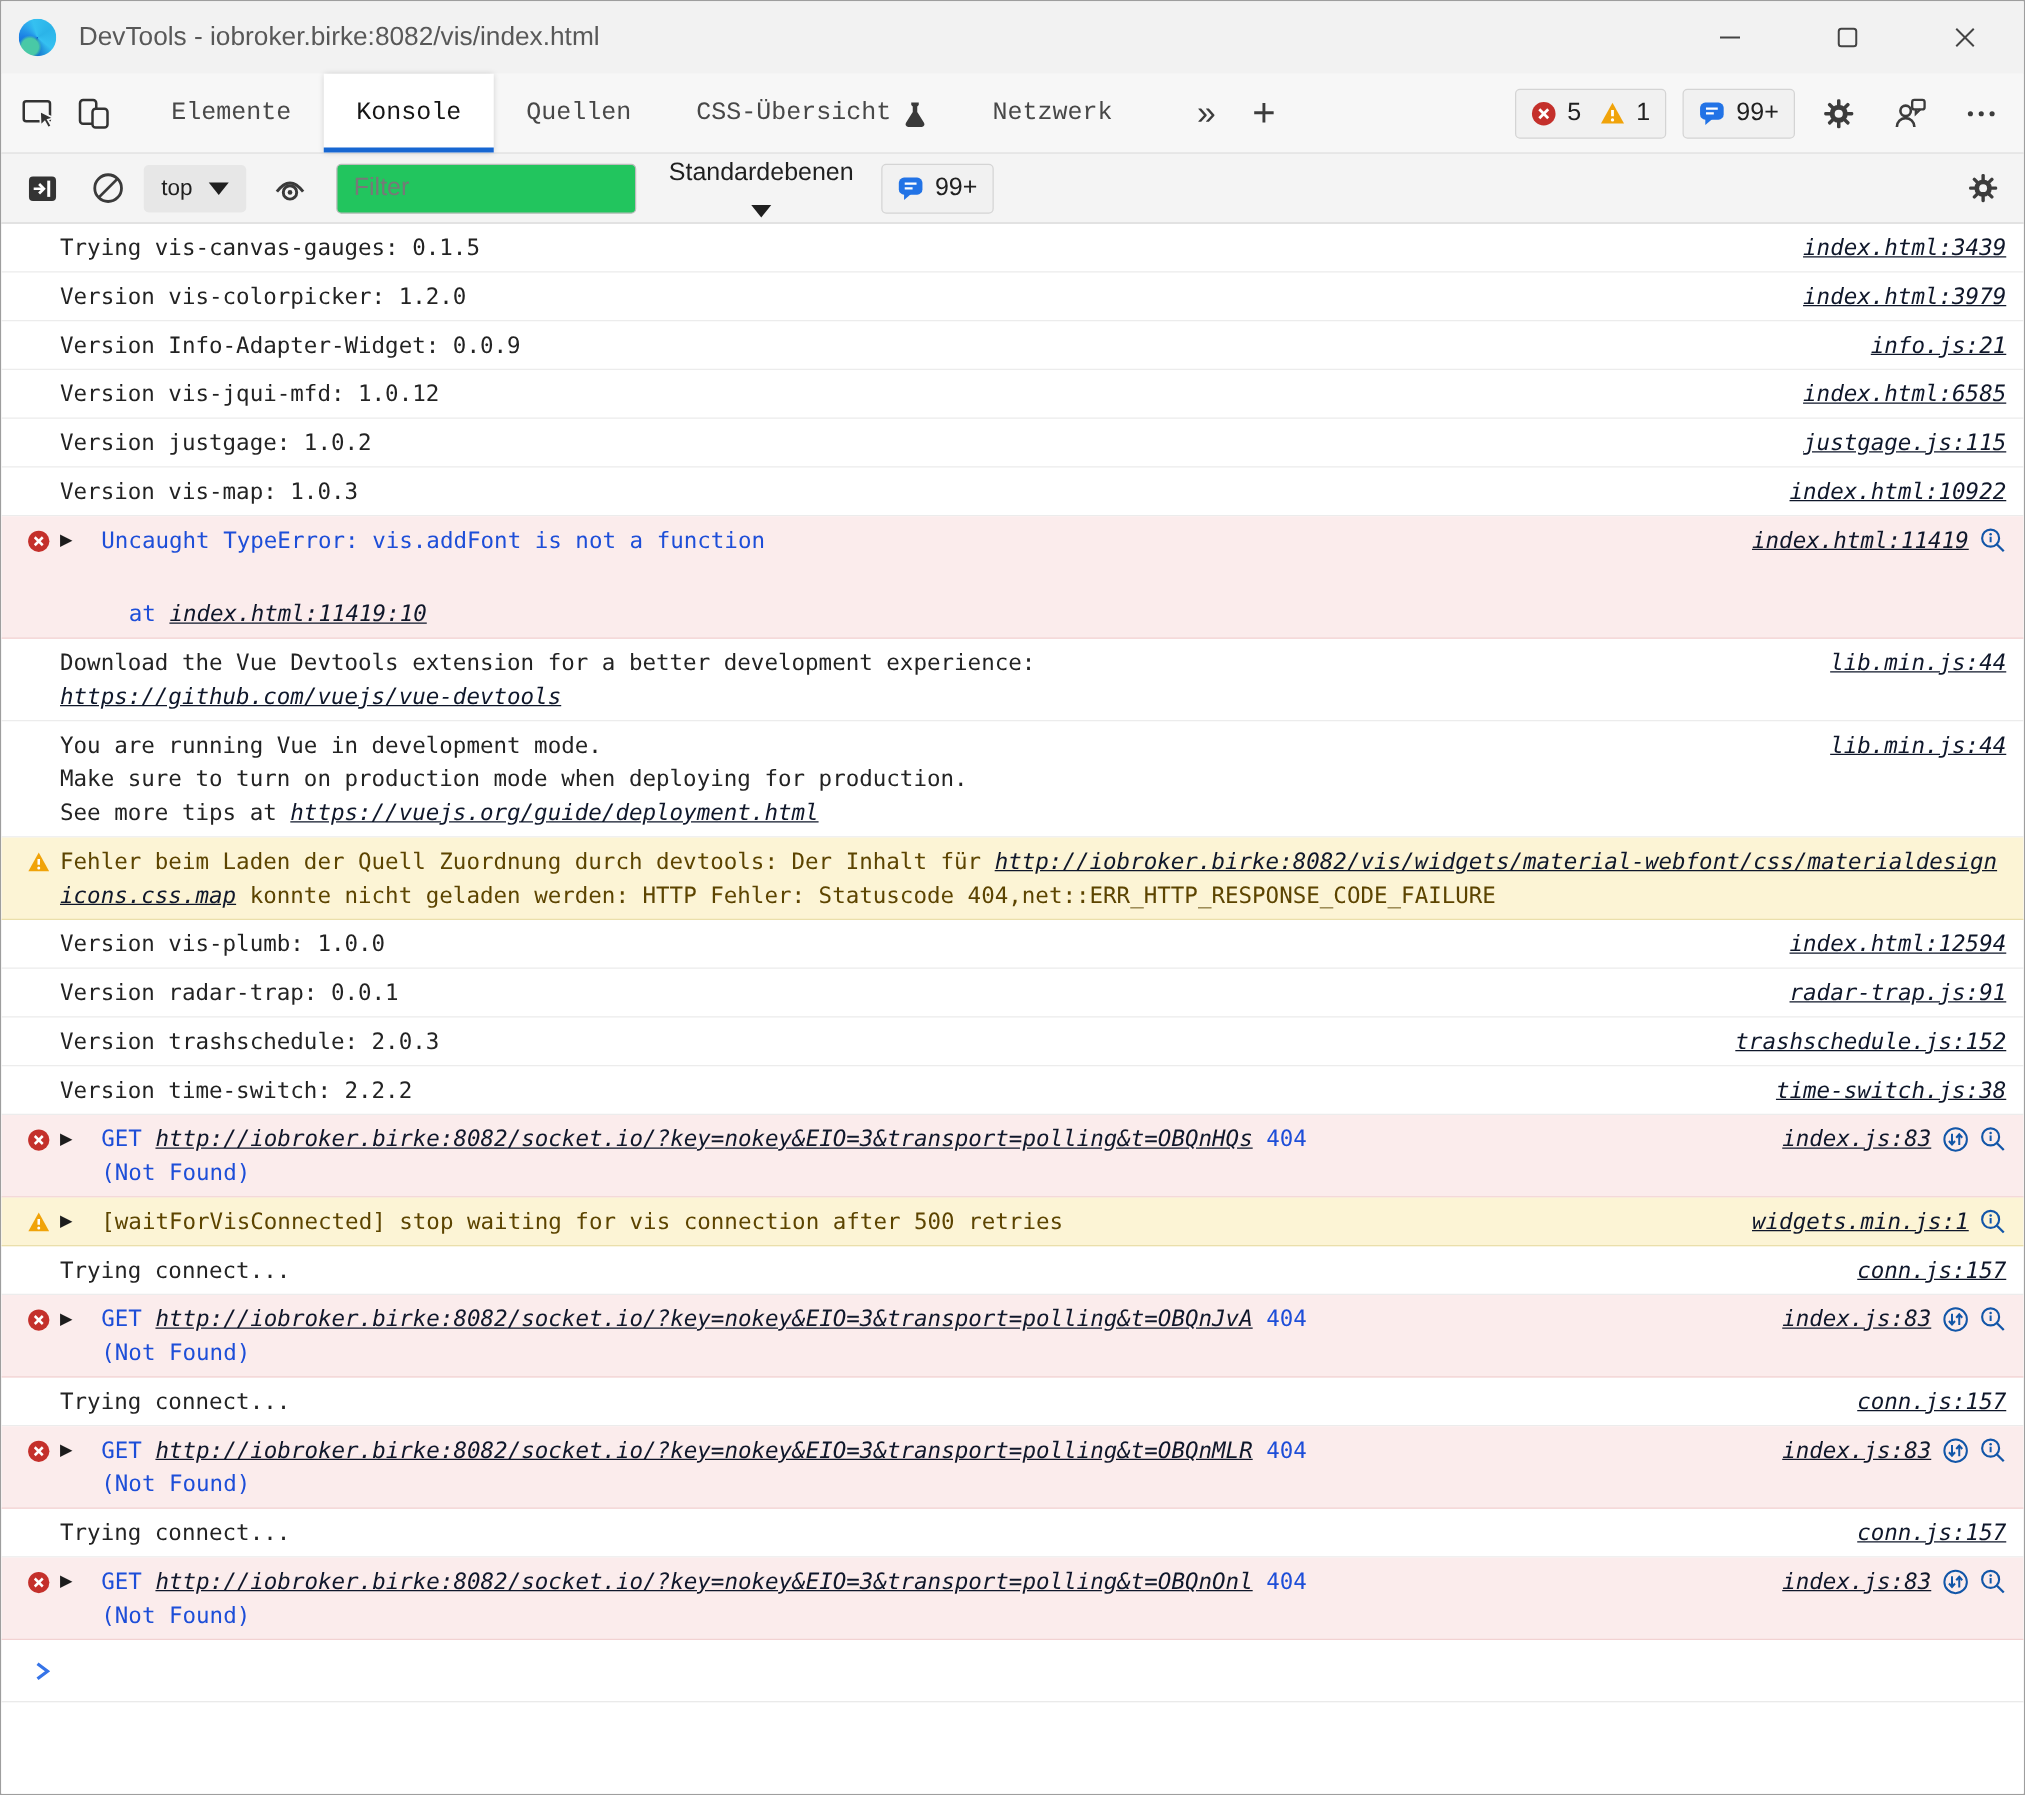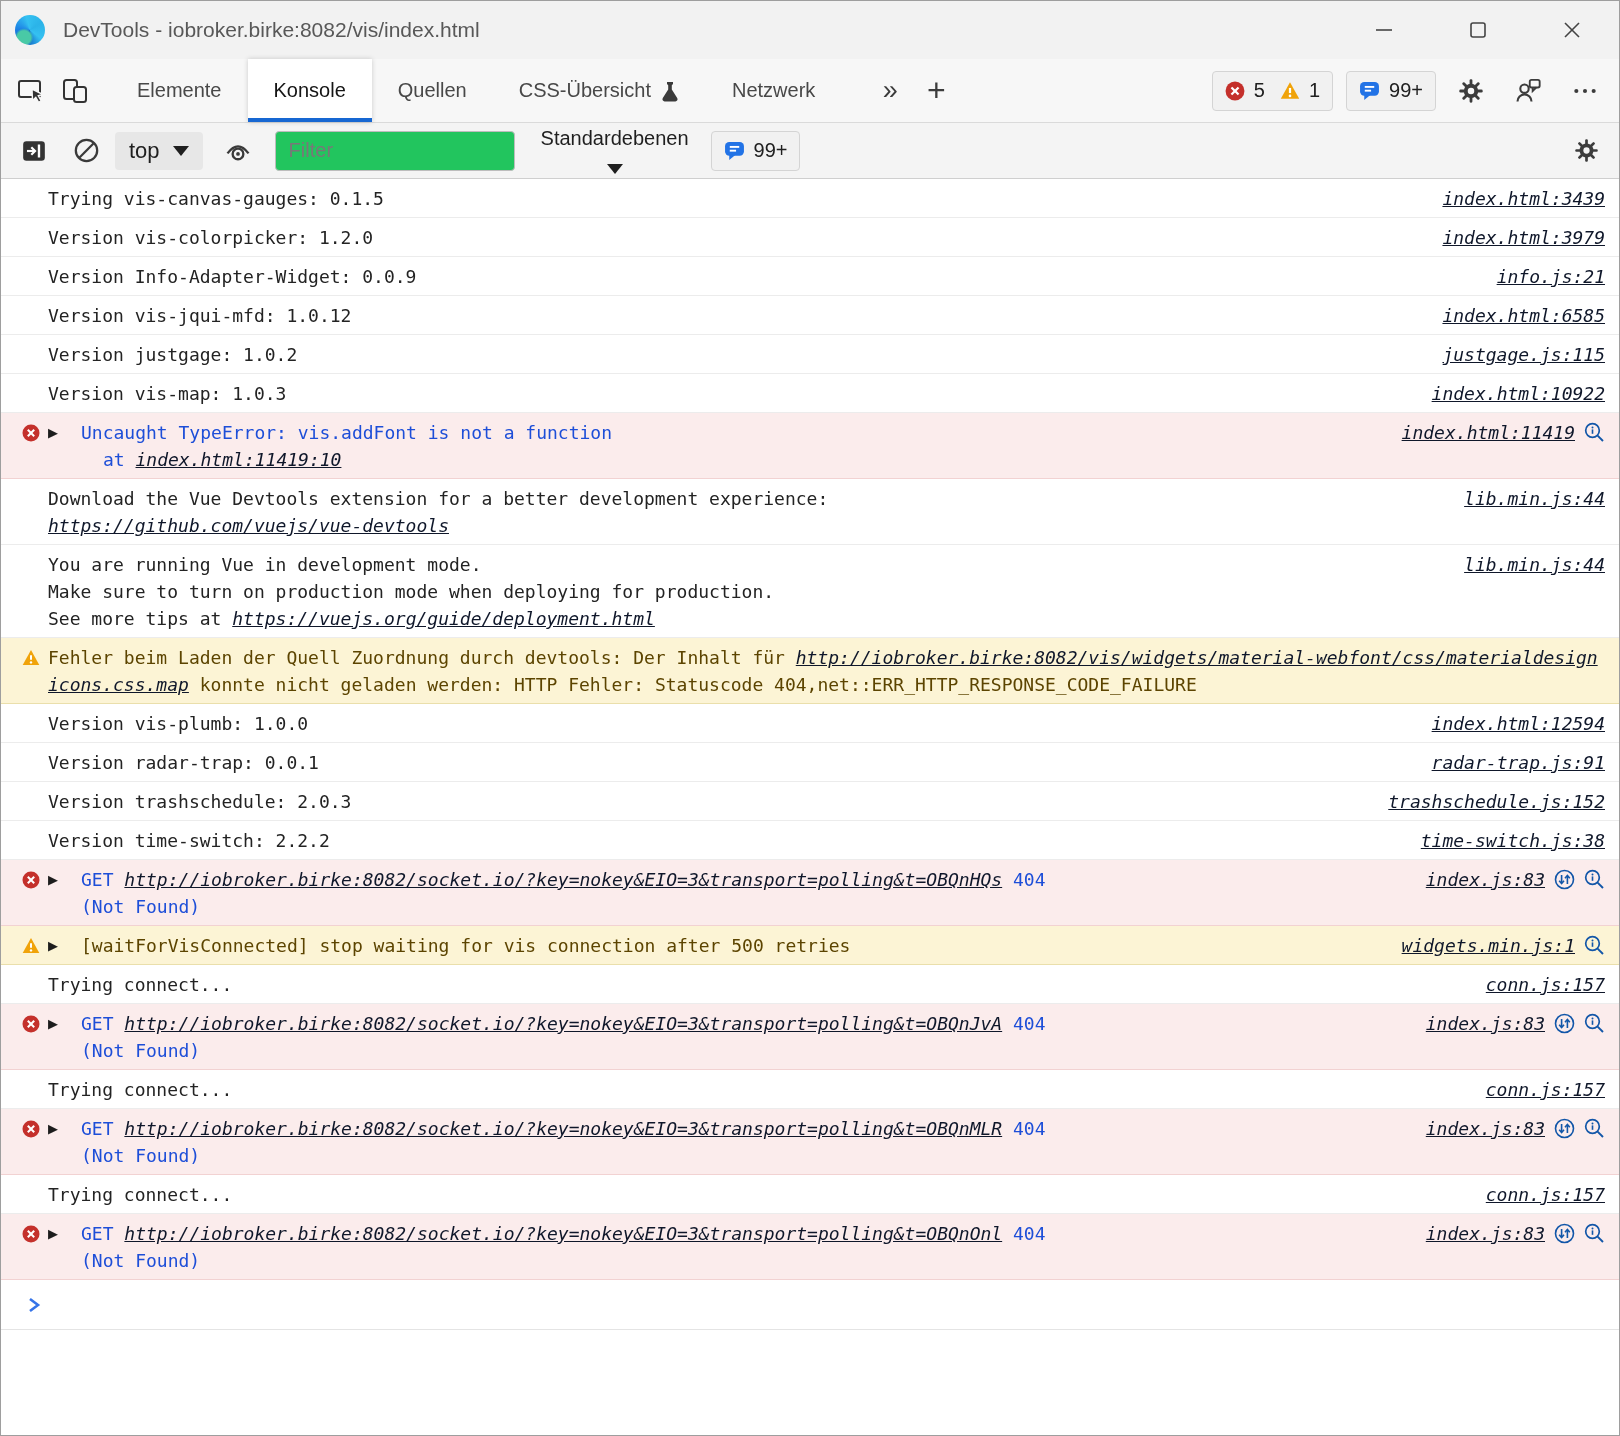--- a/index.html
+++ b/index.html
@@ -13,51 +13,51 @@
           background: radial-gradient(circle at 30% 75%, #49c9a6 0 22%, transparent 30%),
                       conic-gradient(from 200deg, #0a59c0, #1b7fe4, #35c1f1, #2bb3e8, #35c1f1, #0a59c0); }
   .titletext { margin-left:18px; font-size:21px; color:#585858; }
   .win-controls { margin-left:auto; display:flex; align-items:center; }
   .win-btn { width:94px; height:58px; display:flex; align-items:center; justify-content:center; }
 
   
   .tabbar { flex:none; height:64px; background:#f7f7f7; display:flex; align-items:stretch; border-bottom:1px solid #dadada; }
   .tb-iconbtn { width:44px; display:flex; align-items:center; justify-content:center; flex:none; }
   .tabs { display:flex; align-items:stretch; margin-left:14px; }
-  .tab { display:flex; align-items:center; gap:9px; padding:0 26px; font-size:20px; color:#484848; position:relative; white-space:nowrap; }
+  .tab { display:flex; align-items:center; gap:9px; padding:0 26px; font-size:20px; color:#484848; position:relative; white-space:nowrap;font-family:Liberation Mono, monospace; }
   .tab.active { background:#fff; color:#151515; box-shadow:0 0 5px rgba(0,0,0,.18); }
   .tab.active::after { content:""; position:absolute; left:0; right:0; bottom:0; height:4px; background:#1767d2; }
   .glyphbtn { width:46px; display:flex; align-items:center; justify-content:center; font-size:27px; color:#3c3c3c; flex:none; }
   .tb-right { margin-left:auto; display:flex; align-items:center; gap:13px; padding-right:12px; }
   .pill { display:flex; align-items:center; gap:9px; background:#f1f1f1; border:1px solid #d4d4d4; border-radius:4px; height:40px; padding:0 12px; font-size:20px; color:#202020; }
   .pill .cnt { font-family:"Liberation Sans",sans-serif; }
 
   
   .ctoolbar { flex:none; height:56px; background:#f4f4f4; border-bottom:1px solid #cfcfcf; display:flex; align-items:center; padding:0 14px; }
   .ct-iconbtn { width:38px; height:38px; display:flex; align-items:center; justify-content:center; flex:none; }
-  .top-pill { margin-left:10px; background:#e7e7e7; border-radius:4px; height:38px; display:flex; align-items:center; gap:13px; padding:0 14px; font-size:22px; color:#1f1f1f;text-align:right; }
+  .top-pill { margin-left:10px; background:#e7e7e7; border-radius:4px; height:38px; display:flex; align-items:center; gap:13px; padding:0 14px; font-size:18px; color:#1f1f1f;text-align:right; }
   .caret { width:0; height:0; border-left:8px solid transparent; border-right:8px solid transparent; border-top:10px solid #1f1f1f; }
   .filter-input { margin-left:18px; width:240px; height:40px; border:1px solid #bdbdbd; border-radius:4px; background:#22c55e; font-size:20px; padding:0 13px; color:#222; font-family:"Liberation Sans",sans-serif; outline:none; }
   .filter-input::placeholder { color:#787878; }
   .levels { margin-left:26px; display:flex; align-items:center; gap:14px; font-size:20px; color:#1f1f1f;flex-direction:column; }
   .ct-msgpill { margin-left:22px; }
   .ct-gear { margin-left:auto; }
 
   
   .console { flex:1; background:#fff; overflow:hidden; font-family:"DejaVu Sans Mono", monospace; display:flex; flex-direction:column; }
   .row { display:flex; align-items:flex-start; border-bottom:1px solid #ececec; padding:6px 14px 5px 0; }
   .row.error { background:#fbecec; border-bottom-color:#f2d2d2; }
   .row.warning { background:#fcf4d5; border-bottom-color:#eadfab; }
   .cicon { flex:none; width:47px; padding-left:21px; margin-top:5px; display:flex; }
   .twist { flex:none; width:33px; font-size:13px; color:#1c1c1c; line-height:27px; cursor:pointer; font-family:"DejaVu Sans", sans-serif; }
   .msg { flex:1; min-width:0; font-size:18px; line-height:27px; color:#232323; }
   .err-text { color:#1d4ed8; }
   .warn-text { color:#5c4400; }
   .mlink { color:#0f172a; text-decoration:underline; word-break:break-all; cursor:pointer;font-style:italic; }
-  .stack { padding-left:22px; }
+  .stack { padding-left:22px;margin-top:32px; }
   .src { flex:none; margin-left:18px; display:flex; align-items:flex-start; gap:9px; }
   .src .mlink { font-size:18px; line-height:27px; white-space:nowrap; word-break:normal; }
   .src .act { margin-top:3px; cursor:pointer; }
   .prompt { display:flex; align-items:center; height:50px; border-bottom:1px solid #e4e4e4; padding-left:27px; flex:none; }
   .filler { flex:1; background:#fff; }
   svg { display:block; }
 </style>
 </head>
 <body>
 

